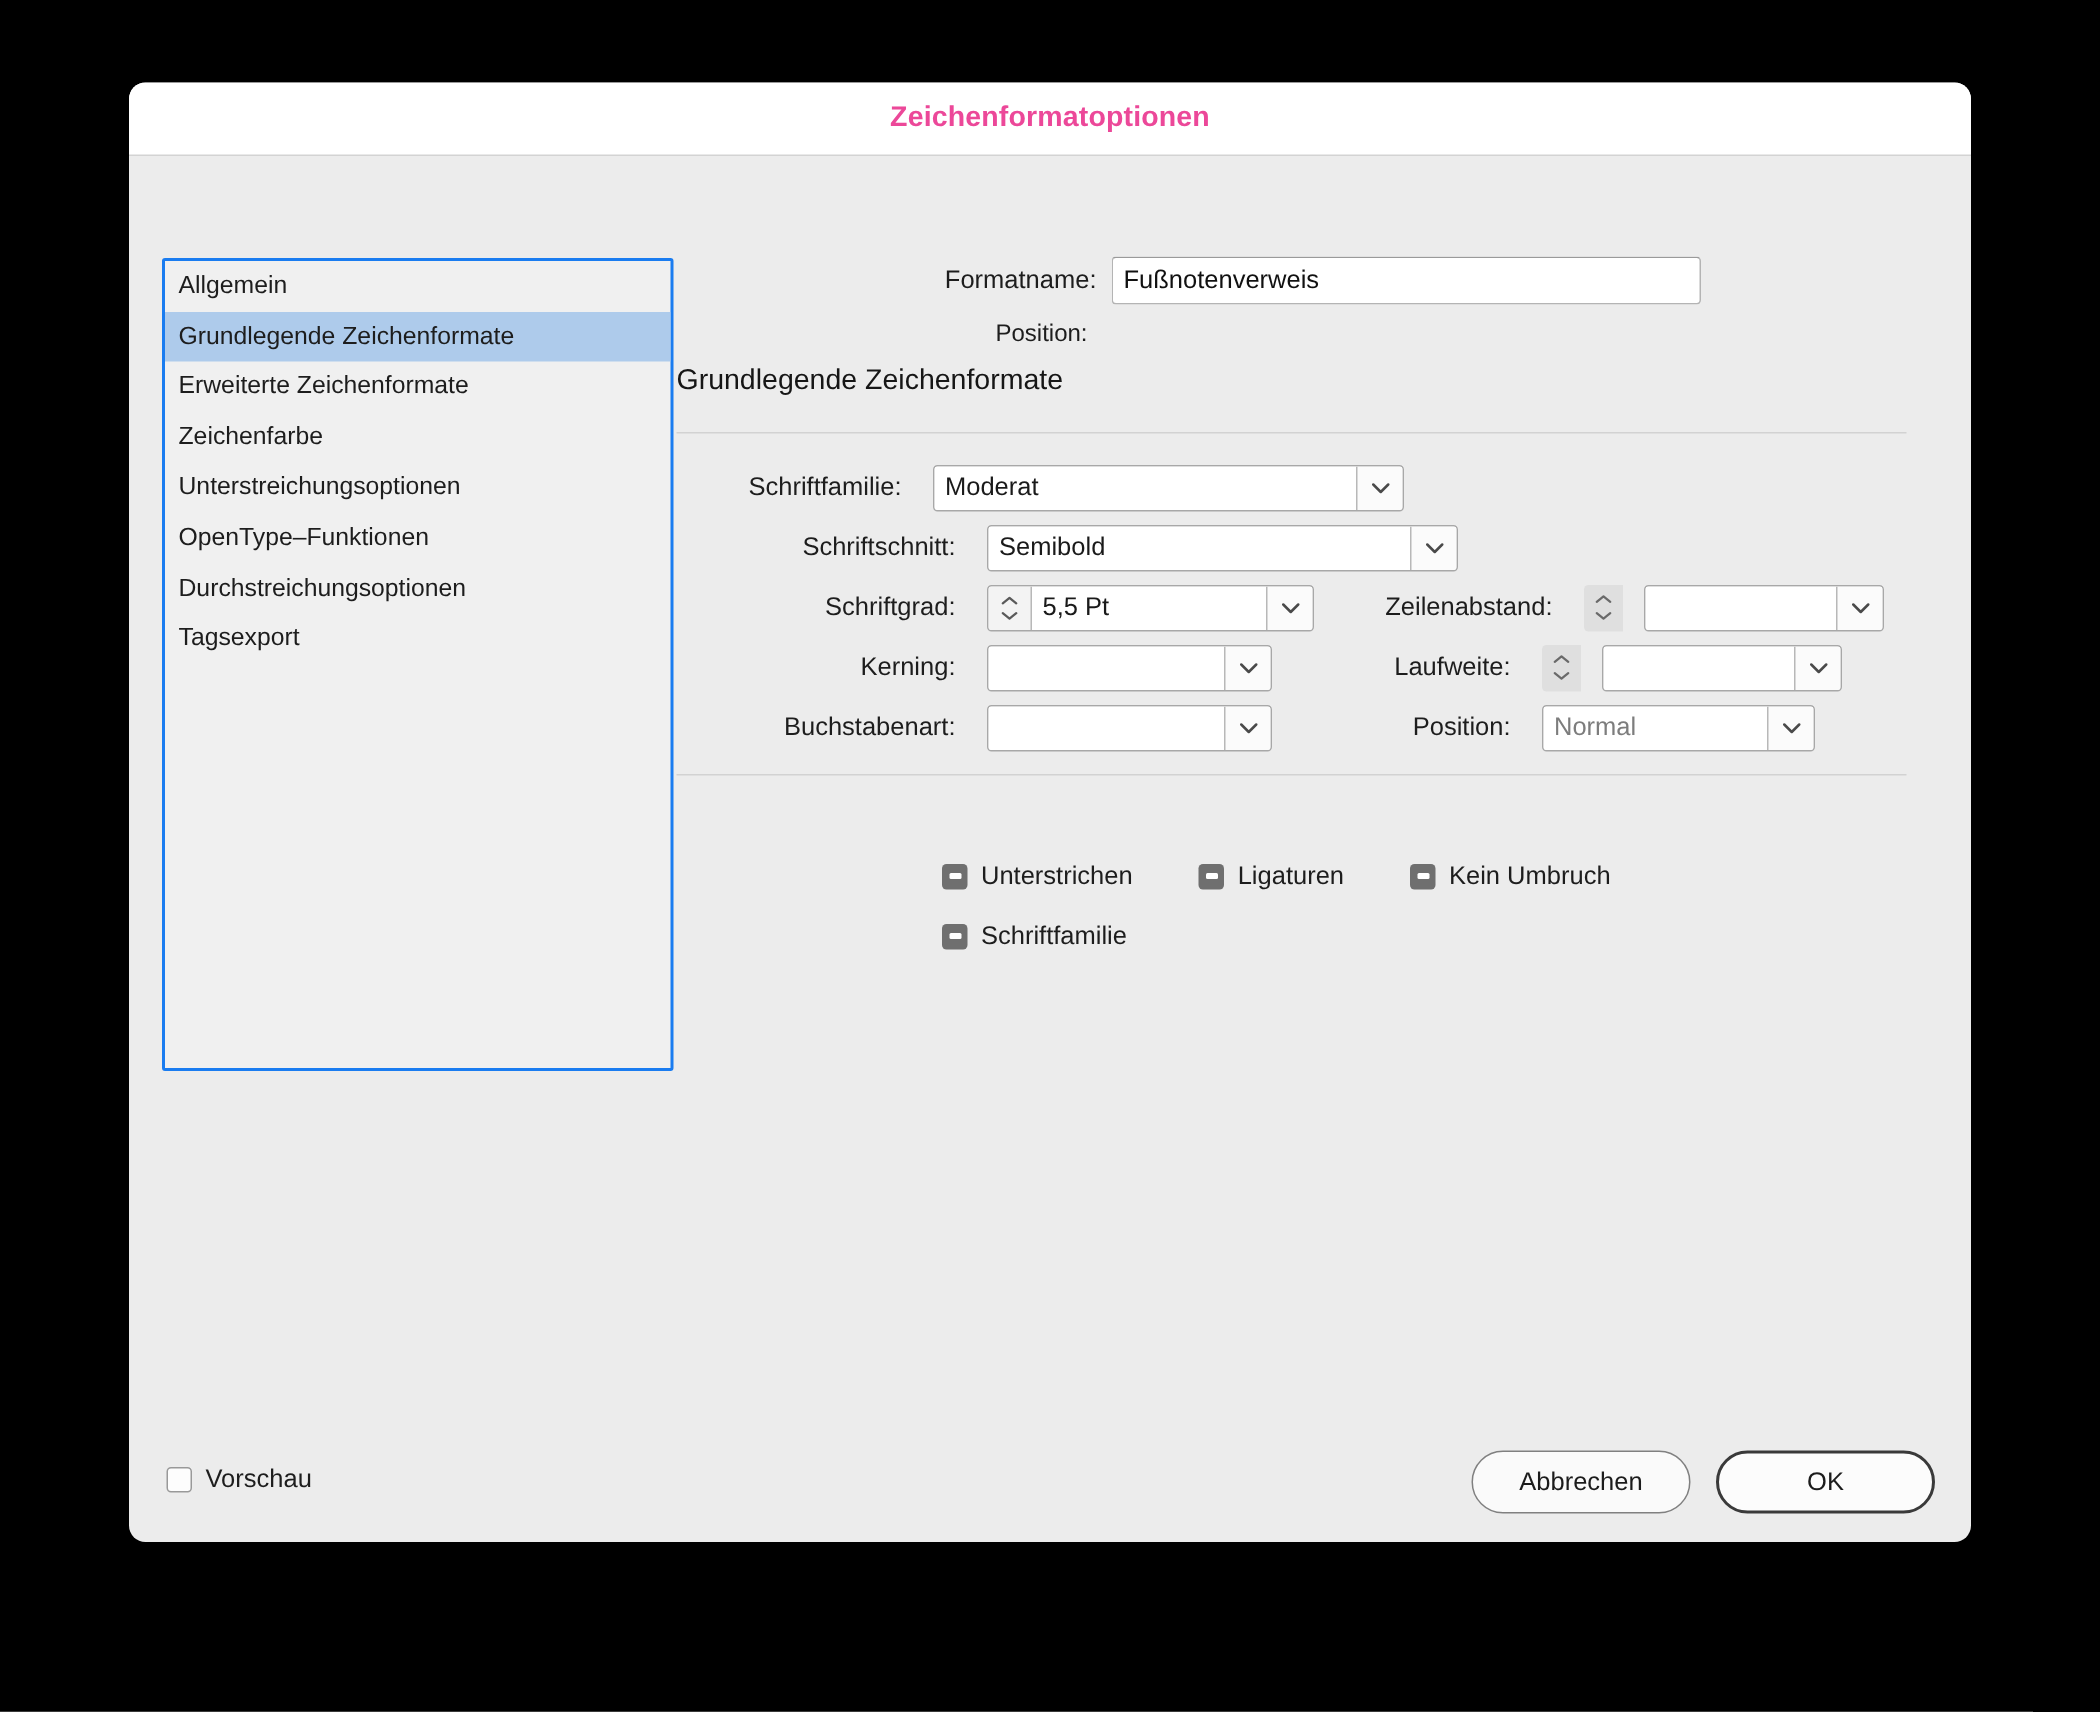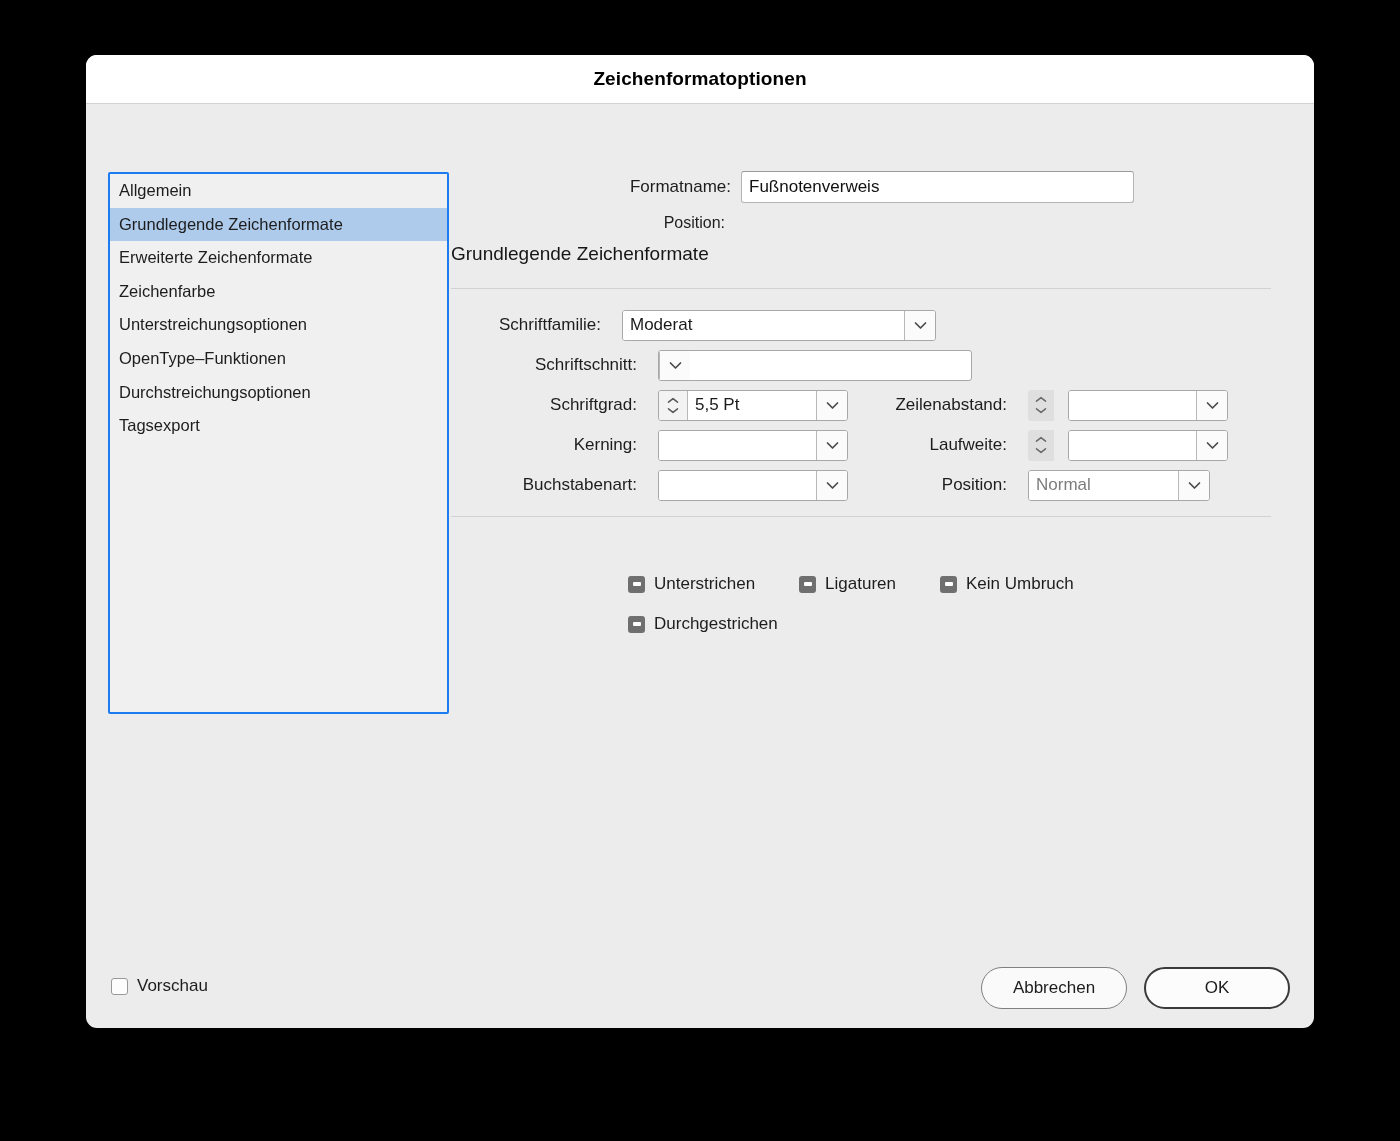--- a/index.html
+++ b/index.html
@@ -34,21 +34,21 @@
     background: #ffffff;
     border-bottom: 1px solid #d3d3d3;
     display: flex;
     align-items: center;
     justify-content: center;
     box-sizing: border-box;
   }
   .titlebar-title {
     font-size: 19px;
     font-weight: bold;
-    color: #000000;
+    color: #ec4899;
     letter-spacing: 0.1px;
   }
 
   .body-area {
     position: relative;
     height: 924px;
   }
 
   
   .sidebar {
@@ -221,21 +221,21 @@
     flex-direction: column;
     align-items: center;
     justify-content: center;
     gap: 4px;
     margin-right: 2px;
   }
 
   .chev { display: block; }
 
   .w-family  { width: 314px; }
-  .w-size    { width: 190px; }
+  .w-size    { width: 218px; }
   .w-kern    { width: 190px; }
   .w-case    { width: 190px; }
   .w-right   { width: 160px; }
   .w-pos     { width: 182px; }
 
   
   .checks {
     position: absolute;
     left: 0;
     top: 460px;
@@ -369,20 +369,21 @@
               <svg class="chev" width="13" height="9" viewBox="0 0 13 9">
                   <path d="M1.5 2 L6.5 7 L11.5 2" fill="none" stroke="#4a4a4a" stroke-width="1.7" stroke-linecap="round" stroke-linejoin="round"></path>
                 </svg>
             </div>
           </div>
         </div>
 
         <div class="frow">
           <div class="fl col-a">Schriftschnitt:</div>
           <div class="combo w-family">
+            <div class="cval">Semibold</div>
             <div class="carrow">
               <svg class="chev" width="13" height="9" viewBox="0 0 13 9">
                   <path d="M1.5 2 L6.5 7 L11.5 2" fill="none" stroke="#4a4a4a" stroke-width="1.7" stroke-linecap="round" stroke-linejoin="round"></path>
                 </svg>
             </div>
           </div>
         </div>
 
         <div class="frow">
           <div class="fl col-a">Schriftgrad:</div>
@@ -494,21 +495,21 @@
                 <span class="dash"></span>
               </span>
             <span>Kein Umbruch</span>
           </div>
         </div>
         <div class="crow">
           <div class="cbx cb-underline">
             <span class="box-mixed">
                 <span class="dash"></span>
               </span>
-            <span>Durchgestrichen</span>
+            <span>Schriftfamilie</span>
           </div>
         </div>
       </div>
 
     </div>
 
     <div class="footer">
       <div class="preview-check">
         <span class="box-empty"></span>
         <span>Vorschau</span>

